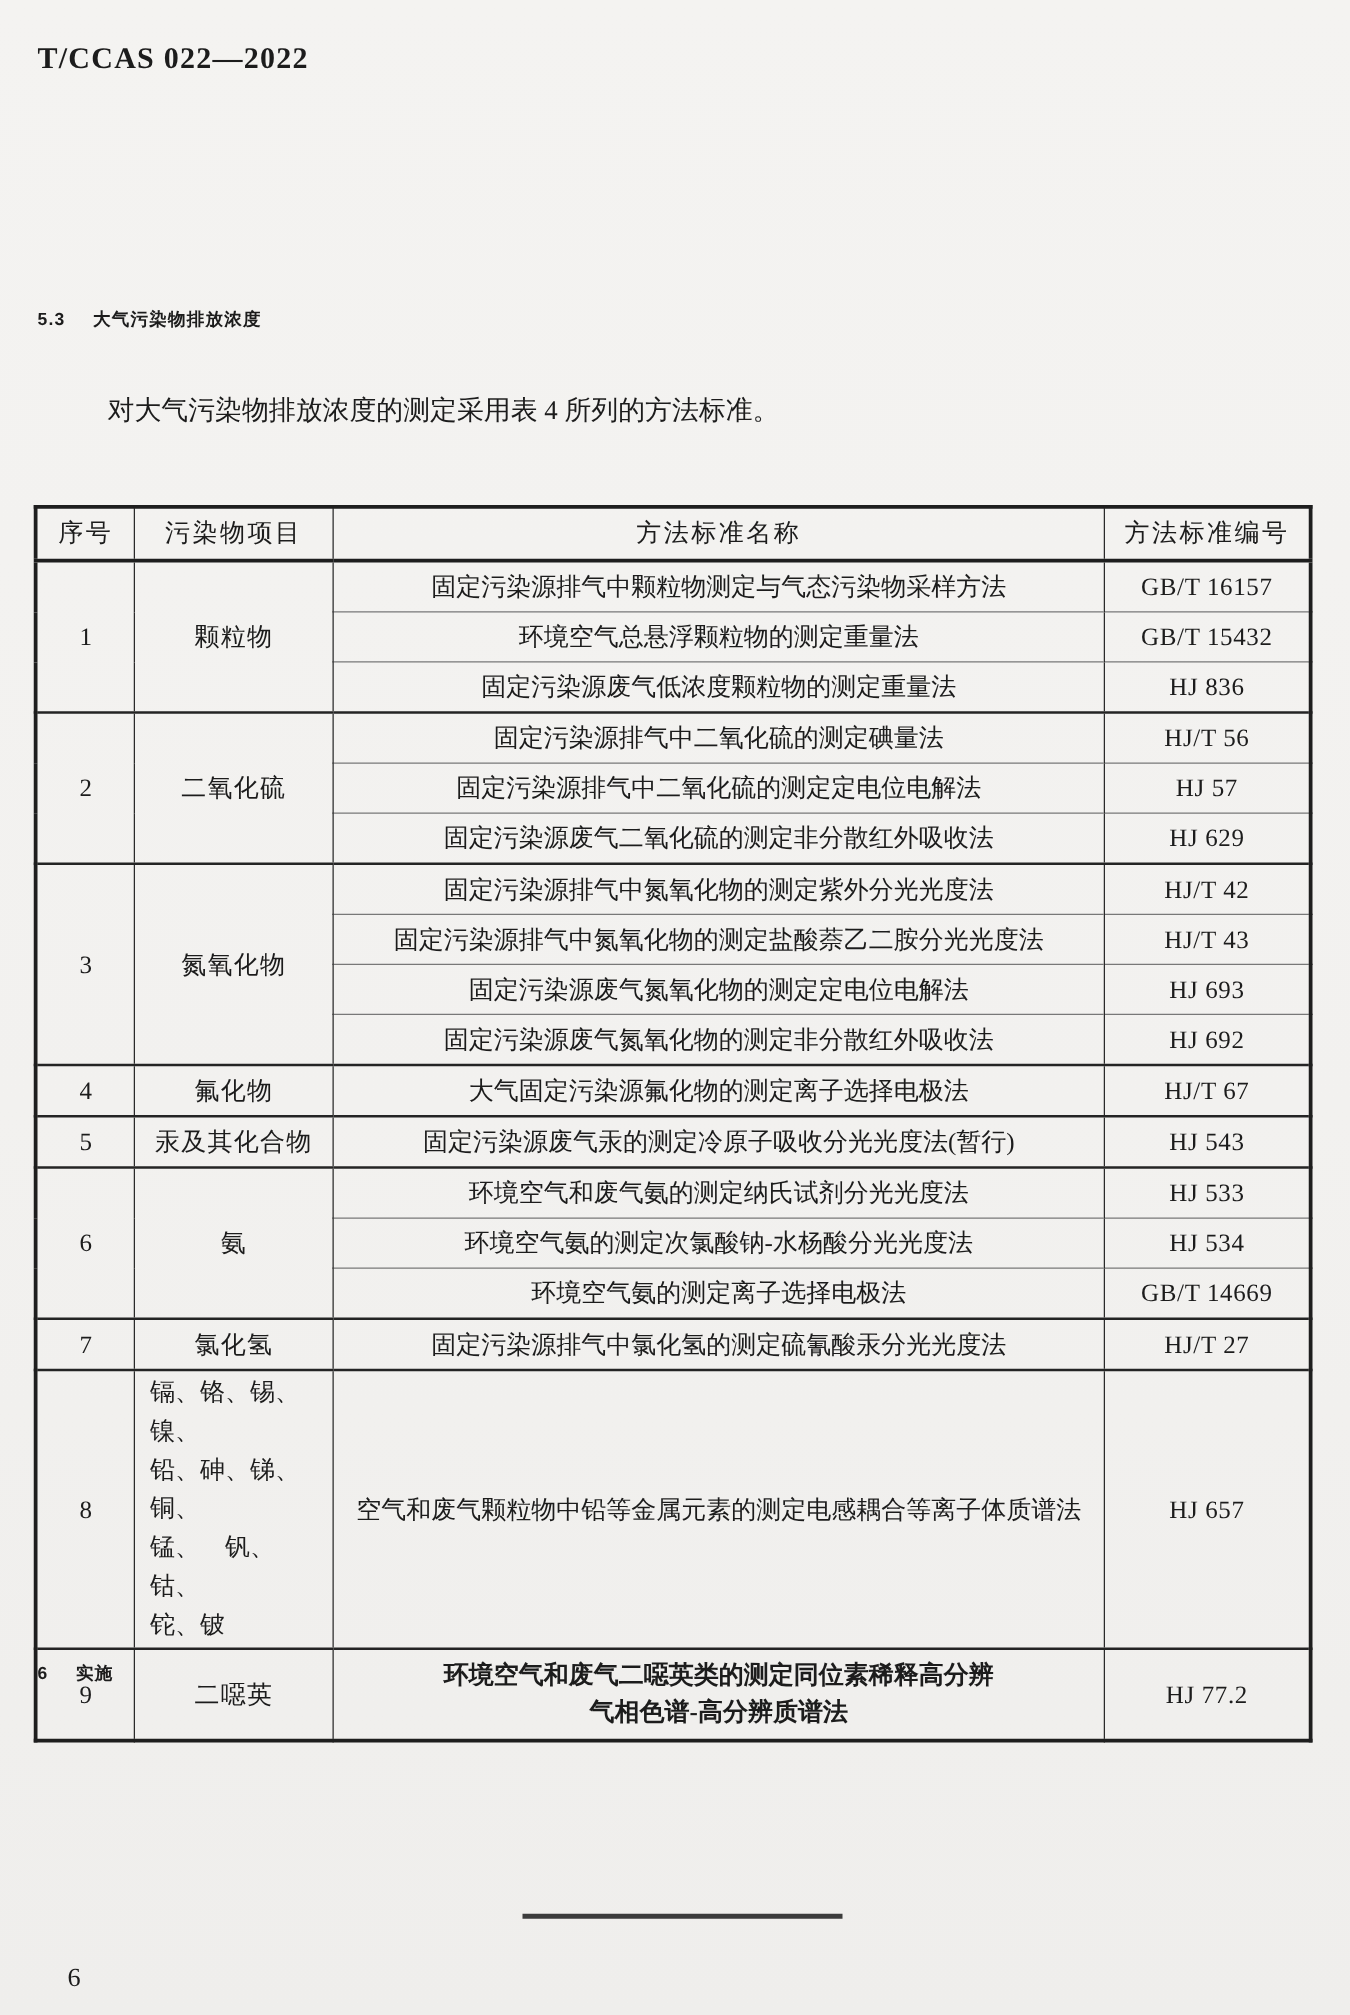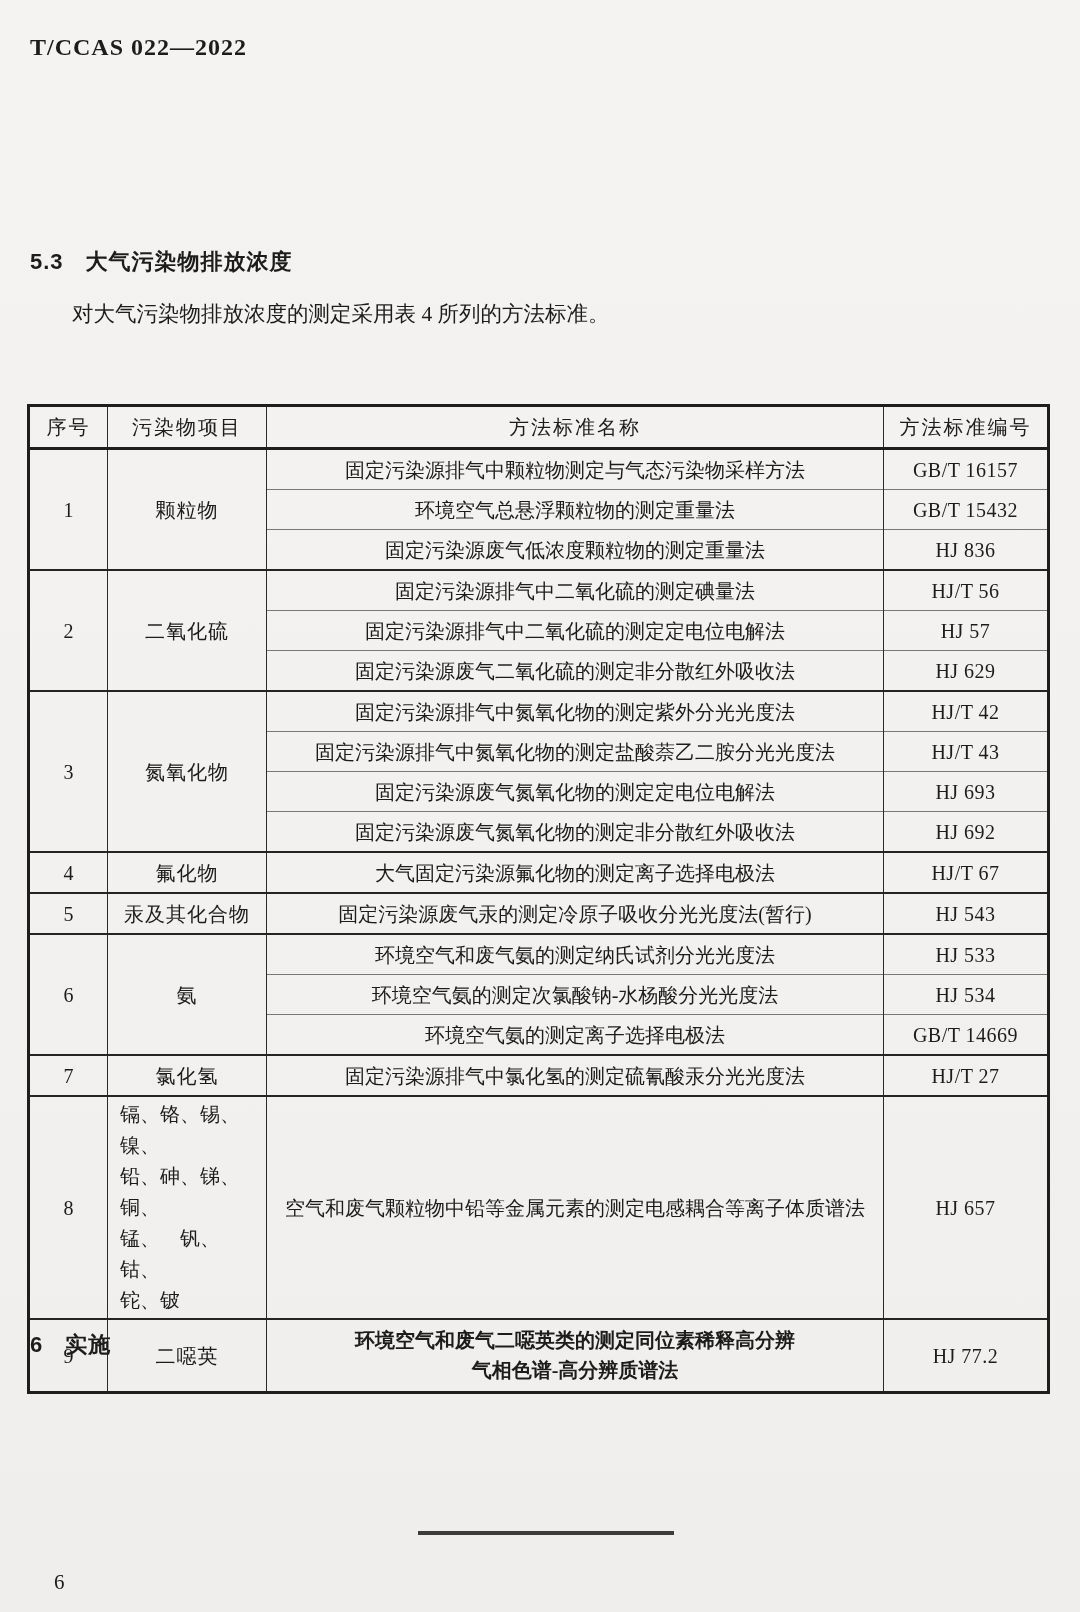--- a/index.html
+++ b/index.html
@@ -28,27 +28,27 @@
     margin:0;
   }
   .clause-num{
     font-family:"Liberation Sans","DejaVu Sans",sans-serif;
     font-weight:700;font-size:21px;
     margin-right:16px;
   }
   .heading{
     position:absolute;left:30px;
     font-family:"Liberation Sans","DejaVu Sans",sans-serif;
-    font-weight:700;font-size:22px;letter-spacing:1px;
+    font-weight:700;font-size:14px;letter-spacing:1px;
     margin:0;
   }
   .heading .h-num{margin-right:22px;}
   .para-indent{
     position:absolute;left:72px;width:980px;
-    font-size:21.5px;line-height:34px;margin:0;
+    font-size:21.5px;line-height:34px;margin:14px;
   }
   .table-caption{
     position:absolute;left:0;top:350px;width:1080px;
     text-align:center;
     font-family:"Liberation Sans","DejaVu Sans",sans-serif;
     font-weight:700;font-size:23px;letter-spacing:2px;
     margin:0;
   }
   .table-caption .cap-label{margin-right:26px;letter-spacing:4px;}
 

